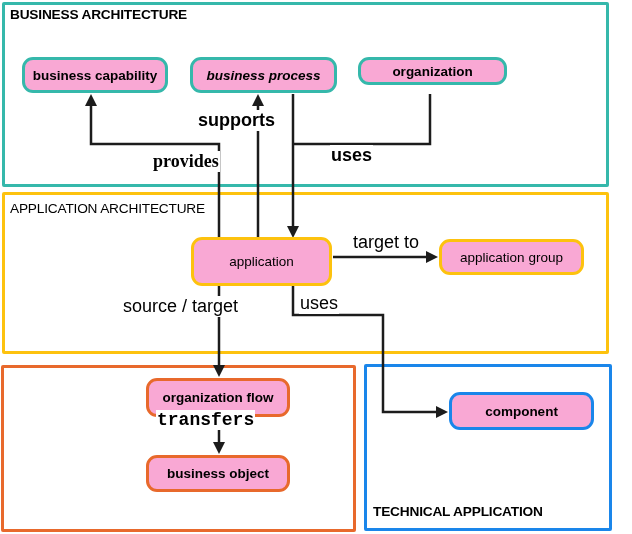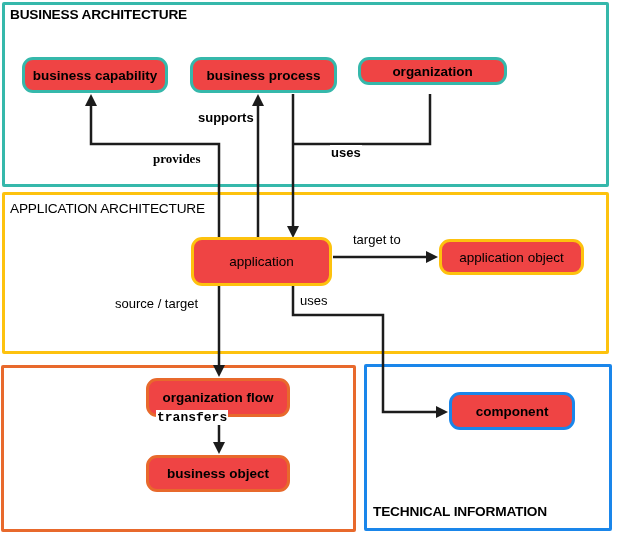--- a/index.html
+++ b/index.html
@@ -11,36 +11,36 @@
   #sec-information{left:1px;top:365px;width:355px;height:167px;}
   #sec-technical{left:364px;top:364px;width:248px;height:167px;}
   .sec-title{position:absolute;font-size:13.7px;letter-spacing:-0.2px;white-space:nowrap;}
   #title-business{left:10px;top:7px;font-weight:bold;}
   #title-application{left:10px;top:201px;font-weight:normal;}
   #title-information{left:10px;top:504px;font-weight:bold;}
   #title-technical{left:373px;top:504px;font-weight:bold;}
   svg.edges{position:absolute;left:0;top:0;width:632px;height:534px;}
   svg.edges polyline{fill:none;stroke:#1c1c1c;stroke-width:2.5;}
   svg.edges polygon{fill:#1c1c1c;stroke:none;}
-  .node{position:absolute;border:3px solid #000;border-radius:11px;background:#ef4444;display:flex;align-items:center;justify-content:center;font-size:13.5px;box-sizing:border-box;white-space:nowrap;}
+  .node{position:absolute;border:3px solid #000;border-radius:11px;background:#f9a8d4;display:flex;align-items:center;justify-content:center;font-size:13.5px;box-sizing:border-box;white-space:nowrap;}
   #node-business-capability{left:22px;top:57px;width:146px;height:36px;font-weight:bold;}
-  #node-business-process{left:190px;top:57px;width:147px;height:36px;font-weight:bold;}
+  #node-business-process{left:190px;top:57px;width:147px;height:36px;font-weight:bold;font-style:italic;}
   #node-organization{left:358px;top:57px;width:149px;height:28px;font-weight:bold;}
   #node-application{left:191px;top:237px;width:141px;height:49px;}
   #node-application-group{left:439px;top:239px;width:145px;height:36px;}
   #node-information-flow{left:146px;top:378px;width:144px;height:39px;font-weight:bold;}
   #node-business-object{left:146px;top:455px;width:144px;height:37px;font-weight:bold;}
-  #node-component{left:449px;top:392px;width:126px;height:38px;font-weight:bold;}
-  .edge-label{position:absolute;font-size:13px;white-space:nowrap;background:#fff;padding:0 1px;}
+  #node-component{left:449px;top:392px;width:145px;height:38px;font-weight:bold;}
+  .edge-label{position:absolute;font-size:18px;white-space:nowrap;background:#fff;padding:0 1px;}
   .edge-label.bold{font-weight:bold;}
   #lbl-provides{left:152px;top:151px;font-family:Liberation Serif, serif;}
   #lbl-supports{left:197px;top:110px;}
   #lbl-uses-top{left:330px;top:145px;}
   #lbl-belongs-to{left:352px;top:232px;}
-  #lbl-source-target{left:114px;top:296px;}
+  #lbl-source-target{left:122px;top:296px;}
   #lbl-uses-bottom{left:299px;top:293px;}
   #lbl-transfers{left:156px;top:410px;font-family:Liberation Mono, monospace;}
 </style>
 </head>
 <body>
 
 <div class="canvas">
 
   <div class="section" id="sec-business" style="border-color: rgb(53, 184, 171);"></div>
   <div class="section" id="sec-application" style="border-color: rgb(253, 194, 14);"></div>
@@ -74,27 +74,27 @@
       <polygon points="436,406 436,418 448,412"></polygon>
     </g>
     <g>
       <polyline points="219,417 219,443"></polyline>
       <polygon points="213,442 225,442 219,454"></polygon>
     </g>
   </svg>
 
   <span class="sec-title" id="title-application">APPLICATION ARCHITECTURE</span>
   <span class="sec-title" id="title-business">BUSINESS ARCHITECTURE</span>
-  <span class="sec-title" id="title-technical">TECHNICAL INFORMATION</span>
+  <span class="sec-title" id="title-technical">TECHNICAL APPLICATION</span>
 
   <div class="node" id="node-business-capability" style="border-color: rgb(53, 184, 171);">business capability</div>
   <div class="node" id="node-business-process" style="border-color: rgb(53, 184, 171);">business process</div>
   <div class="node" id="node-organization" style="border-color: rgb(53, 184, 171);">organization</div>
   <div class="node" id="node-application" style="border-color: rgb(253, 194, 14);">application</div>
-  <div class="node" id="node-application-group" style="border-color: rgb(253, 194, 14);">application object</div>
+  <div class="node" id="node-application-group" style="border-color: rgb(253, 194, 14);">application group</div>
   <div class="node" id="node-information-flow" style="border-color: rgb(232, 105, 44);">organization flow</div>
   <div class="node" id="node-business-object" style="border-color: rgb(232, 105, 44);">business object</div>
   <div class="node" id="node-component" style="border-color: rgb(26, 134, 234);">component</div>
 
   <span class="edge-label bold" id="lbl-provides">provides</span>
   <span class="edge-label bold" id="lbl-supports">supports</span>
   <span class="edge-label bold" id="lbl-uses-top">uses</span>
   <span class="edge-label" id="lbl-belongs-to">target to</span>
   <span class="edge-label" id="lbl-source-target">source / target</span>
   <span class="edge-label" id="lbl-uses-bottom">uses</span>

